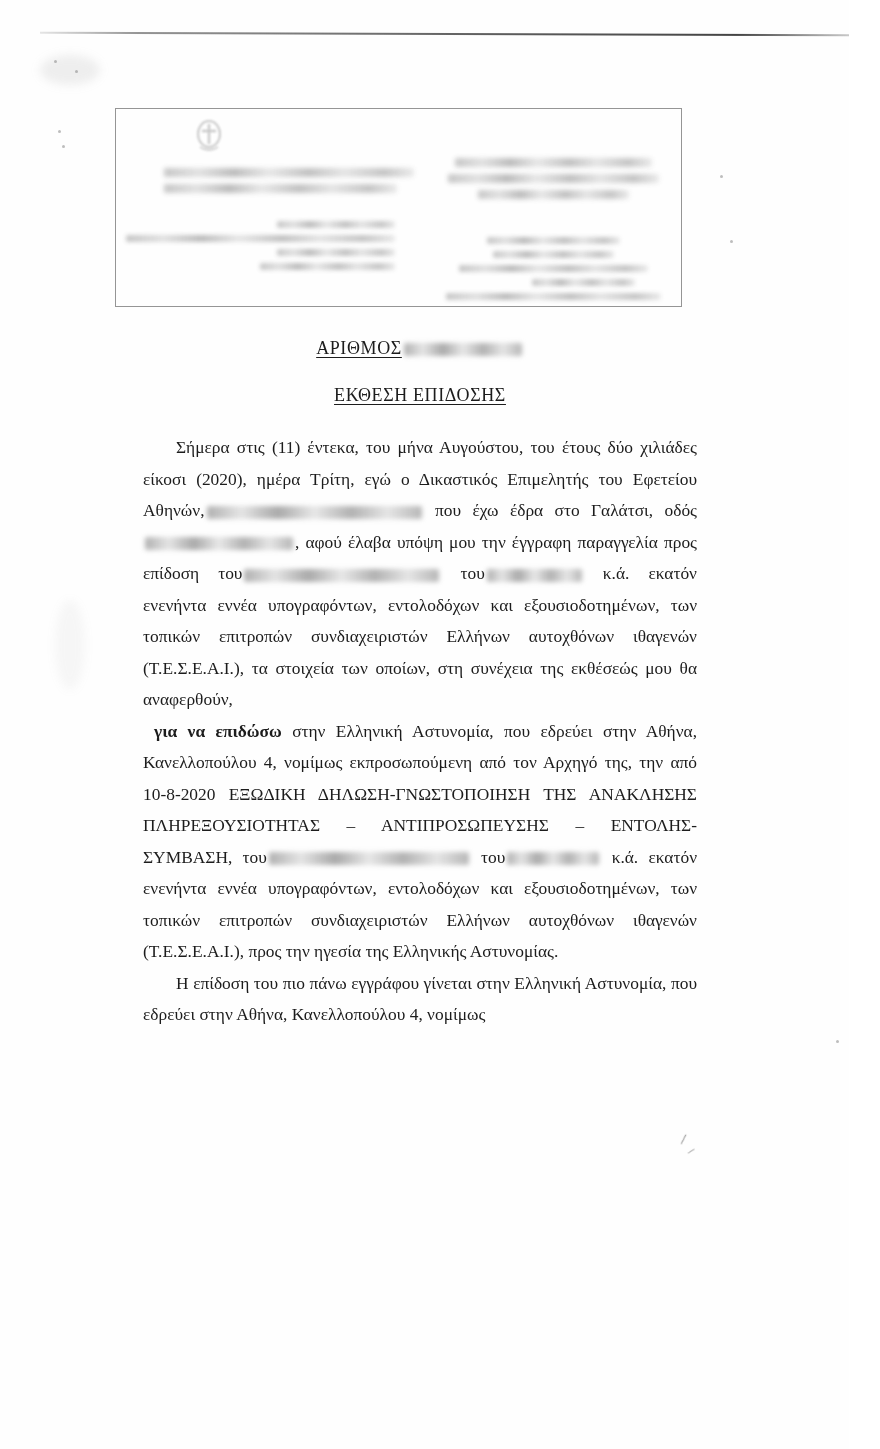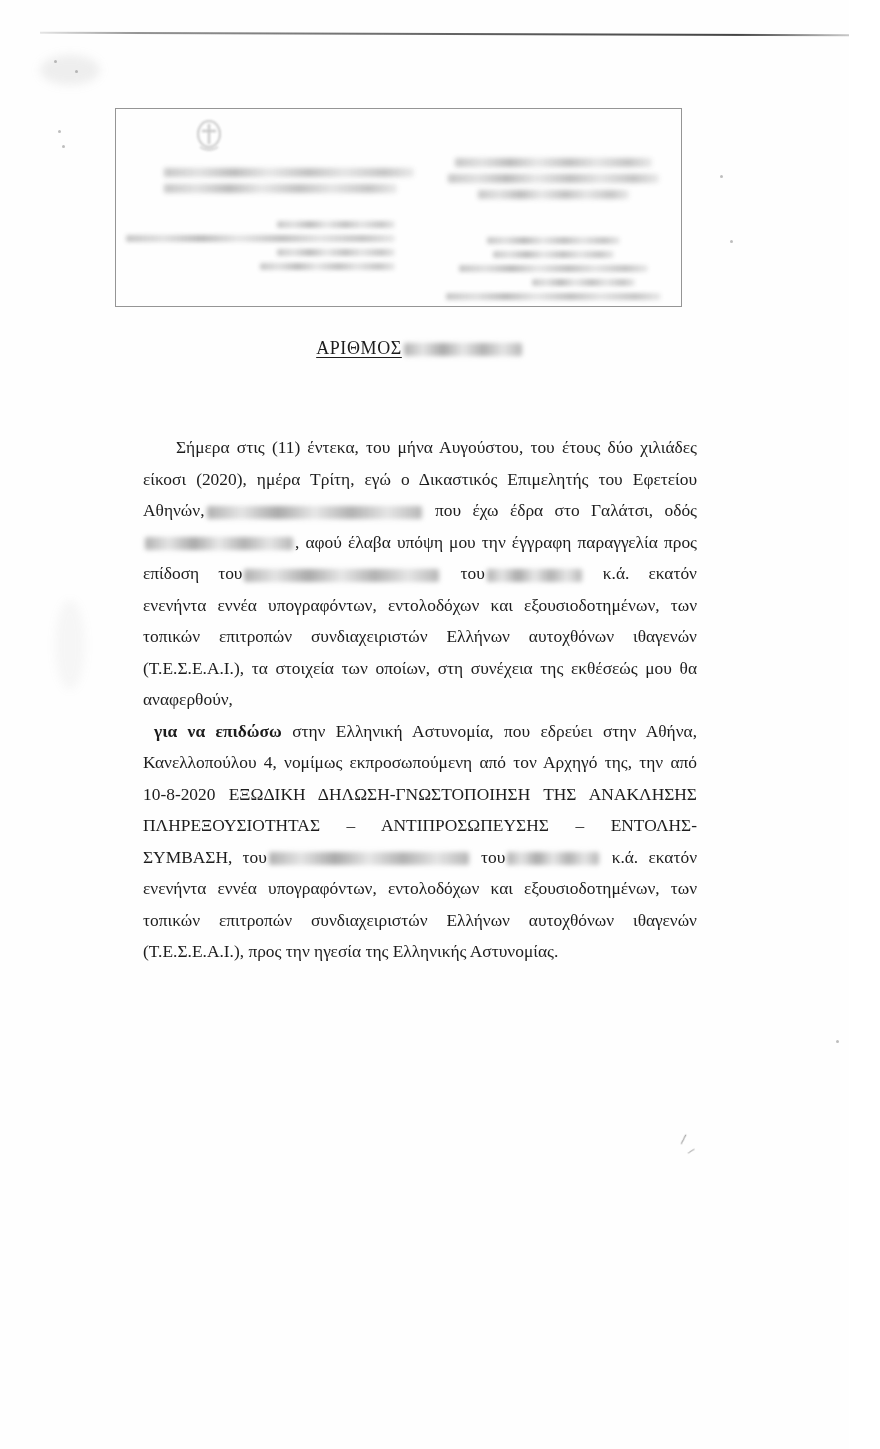--- a/index.html
+++ b/index.html
@@ -189,25 +189,29 @@
       <span class="redacted thin" style="width:96%;"></span>
       <span class="redacted thin" style="width:42%; margin-left:54%;"></span>
       <span class="redacted thin" style="width:48%; margin-left:48%;"></span>
     </div>
   </div>
 
   <div class="title-row title-arithmos">
     <span class="u">ΑΡΙΘΜΟΣ</span><span class="inline-redact" style="width:118px;"></span>
   </div>
 
+  <div class="title-row title-ekthesi">
+    <span class="u">ΕΚΘΕΣΗ ΕΠΙΔΟΣΗΣ</span>
+  </div>
 
   <div class="body-text">
 
     <p class="indent"><span>Σήμερα στις (11) έντεκα, του μήνα Αυγούστου, του έτους δύο χιλιάδες είκοσι (2020), ημέρα Τρίτη, εγώ ο Δικαστικός Επιμελητής του Εφετείου Αθηνών,</span><span class="inline-redact" style="width:215px;"></span> <span>που έχω έδρα στο Γαλάτσι, οδός</span><span class="inline-redact" style="width:148px;"></span><span>, αφού έλαβα υπόψη μου την έγγραφη παραγγελία προς επίδοση του</span><span class="inline-redact" style="width:195px;"></span> <span>του</span><span class="inline-redact" style="width:95px;"></span> <span>κ.ά. εκατόν ενενήντα εννέα υπογραφόντων, εντολοδόχων και εξουσιοδοτημένων, των τοπικών επιτροπών συνδιαχειριστών Ελλήνων αυτοχθόνων ιθαγενών (Τ.Ε.Σ.Ε.Α.Ι.), τα στοιχεία των οποίων, στη συνέχεια της εκθέσεώς μου θα αναφερθούν,</span></p>
 
     <p><span class="b">για να επιδώσω</span> <span>στην Ελληνική Αστυνομία, που εδρεύει στην Αθήνα, Κανελλοπούλου 4, νομίμως εκπροσωπούμενη από τον Αρχηγό της, την από 10-8-2020 ΕΞΩΔΙΚΗ ΔΗΛΩΣΗ-ΓΝΩΣΤΟΠΟΙΗΣΗ ΤΗΣ ΑΝΑΚΛΗΣΗΣ ΠΛΗΡΕΞΟΥΣΙΟΤΗΤΑΣ – ΑΝΤΙΠΡΟΣΩΠΕΥΣΗΣ – ΕΝΤΟΛΗΣ-ΣΥΜΒΑΣΗ, του</span><span class="inline-redact" style="width:200px;"></span> <span>του</span><span class="inline-redact" style="width:92px;"></span> <span>κ.ά. εκατόν ενενήντα εννέα υπογραφόντων, εντολοδόχων και εξουσιοδοτημένων, των τοπικών επιτροπών συνδιαχειριστών Ελλήνων αυτοχθόνων ιθαγενών (Τ.Ε.Σ.Ε.Α.Ι.), προς την ηγεσία της Ελληνικής Αστυνομίας.</span></p>
 
+    <p class="indent"><span>Η επίδοση του πιο πάνω εγγράφου γίνεται στην Ελληνική Αστυνομία, που εδρεύει στην Αθήνα, Κανελλοπούλου 4, νομίμως</span></p>
   </div>
 
   <div class="ink-mark" style="left:676px; top:1118px; font-size:22px; transform:rotate(-18deg);">⸝</div>
   <div class="ink-mark" style="left:688px; top:1136px; font-size:16px; transform:rotate(12deg);">⸝</div>
 
 </div>
 
 </body></html>

